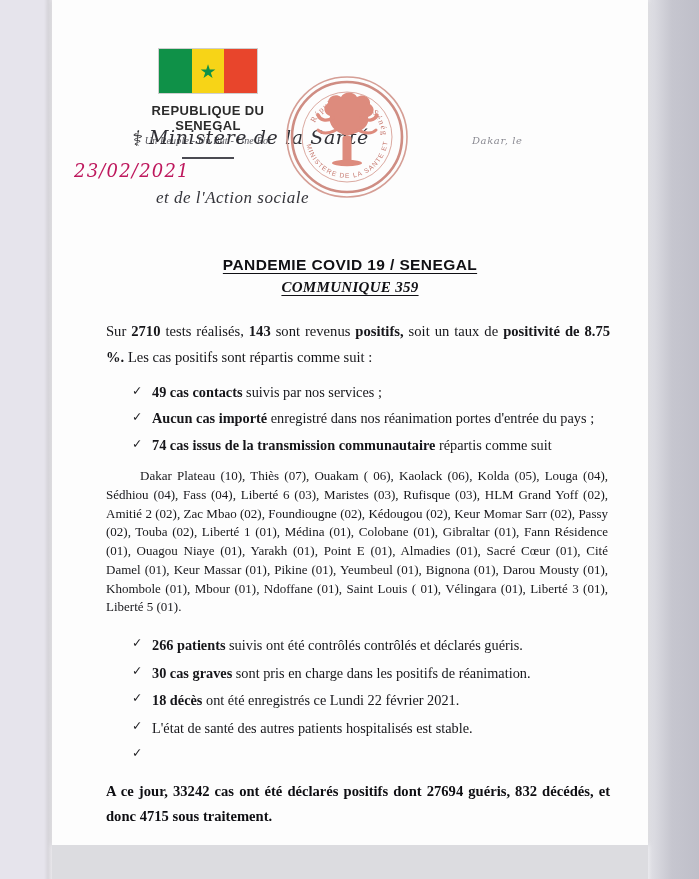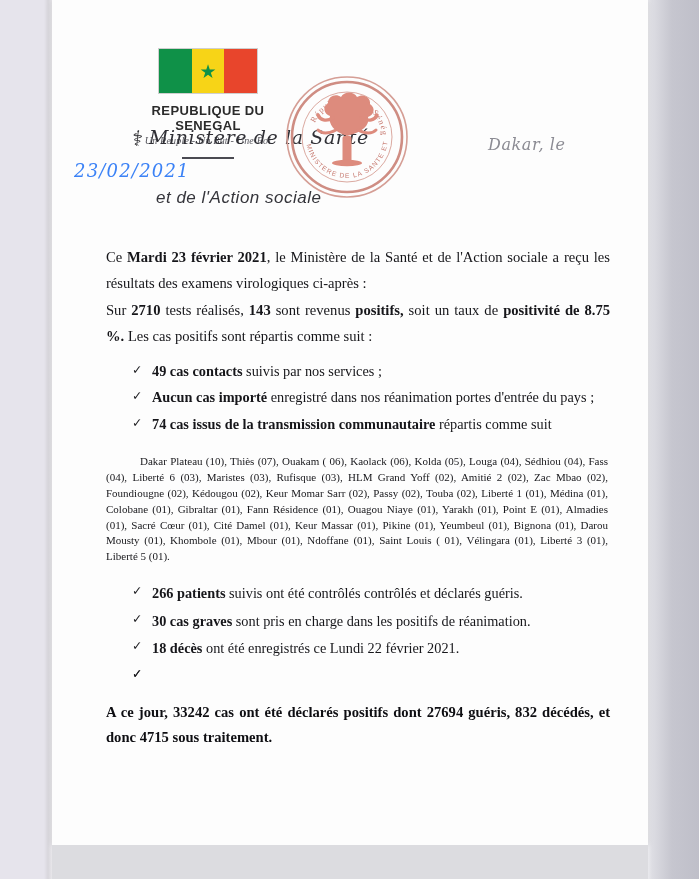--- a/index.html
+++ b/index.html
@@ -115,43 +115,42 @@
     margin-right: 7px;
     vertical-align: -2px;
   }
   .date-script {
     position: absolute;
     left: 22px;
     top: 160px;
     font-family: "DejaVu Serif", serif;
     font-style: italic;
     font-size: 18px;
-    color: #3b82f6;
+    color: #be185d;
     letter-spacing: 1.2px;
   }
   .ministry-line2 {
     position: absolute;
     left: 104px;
     top: 188px;
-    font-family: Liberation Sans, sans-serif;
+    font-family: Liberation Serif, serif;
     font-style: italic;
     font-size: 17px;
     color: #35353b;
     letter-spacing: 0.5px;
   }
   .dakar-le {
     position: absolute;
     left: 420px;
     top: 135px;
     font-family: "DejaVu Serif", serif;
     font-style: italic;
-    font-size: 16px;
+    font-size: 10px;
     color: #8b8b93;
     letter-spacing: 0.6px;
-    margin-left: 16px;
   }
 
   
   .seal {
     position: absolute;
     left: 232px;
     top: 74px;
     width: 126px;
     height: 126px;
   }
@@ -211,25 +210,25 @@
   .check-item .tick {
     position: absolute;
     left: 0;
     top: 0;
     font-size: 12.5px;
     color: #1a1a1e;
   }
   .check-item.empty { height: 22px; }
 
   .locality {
-    font-size: 11px;
+    font-size: 13px;
     line-height: 1.44;
     text-align: justify;
     text-indent: 34px;
-    margin: 17px 0 0 0;
+    margin: 9px 0 0 0;
     padding: 0 2px 0 0;
     color: #17171b;
   }
 
   .checklist-2 { margin-top: 16px; }
   .checklist-2 .check-item { line-height: 1.72; margin-bottom: 3px; }
 
   .summary {
     margin-top: 14px;
     font-size: 14.6px;
@@ -288,26 +287,27 @@
           <path d="M63 62 C 50 58 44 50 46 42 C 40 40 38 33 44 29 C 44 22 52 19 57 23 C 60 17 70 17 73 23 C 79 19 87 23 86 30 C 92 34 90 41 84 43 C 86 51 79 58 63 62 Z"></path>
           <path d="M49 44 C 42 48 36 46 34 41" stroke="#dd8b7d" stroke-width="3.4" fill="none" stroke-linecap="round"></path>
           <path d="M77 44 C 85 48 91 46 93 41" stroke="#dd8b7d" stroke-width="3.4" fill="none" stroke-linecap="round"></path>
           <path d="M52 56 C 44 60 38 60 34 56" stroke="#dd8b7d" stroke-width="3" fill="none" stroke-linecap="round"></path>
           <path d="M74 56 C 82 60 88 60 92 56" stroke="#dd8b7d" stroke-width="3" fill="none" stroke-linecap="round"></path>
           <ellipse cx="63" cy="89" rx="15" ry="3.2"></ellipse>
         </g>
       </svg>
     </div>
 
+    <div class="titles">
+      <div class="title-main">PANDEMIE COVID 19 / SENEGAL</div>
+      <div class="title-sub">COMMUNIQUE 359</div>
+    </div>
 
     <div class="content">
 
-      <p class="para">
-        <span>Ce </span><b>Mardi 23 février 2021</b><span>, le Ministère de la Santé et de l'Action sociale a reçu les résultats des examens virologiques ci-après :</span>
-      </p>
 
       <p class="para">
         <span>Sur </span><b>2710</b><span> tests réalisés, </span><b>143</b><span> sont revenus </span><b>positifs,</b><span> soit un taux de </span><b>positivité de 8.75 %.</b><span> Les cas positifs sont répartis comme suit :</span>
       </p>
 
       <ul class="checklist">
         <li class="check-item">
           <span class="tick">✓</span><b>49 cas contacts</b><span> suivis par nos services ;</span>
         </li>
         <li class="check-item">
@@ -324,21 +324,21 @@
         <li class="check-item">
           <span class="tick">✓</span><b>266 patients</b><span> suivis ont été contrôlés contrôlés et déclarés guéris.</span>
         </li>
         <li class="check-item">
           <span class="tick">✓</span><b>30 cas graves</b><span> sont pris en charge dans les positifs de réanimation.</span>
         </li>
         <li class="check-item">
           <span class="tick">✓</span><b> 18 décès</b><span> ont été enregistrés ce Lundi 22 février 2021.</span>
         </li>
         <li class="check-item">
-          <span class="tick">✓</span>
+          <span class="tick">✓</span><span>L'état de santé des autres patients hospitalisés est stable.</span>
         </li>
         <li class="check-item empty">
           <span class="tick">✓</span><span></span>
         </li>
       </ul>
 
       <p class="summary">A ce jour, 33242 cas ont été déclarés positifs dont 27694 guéris, 832 décédés, et donc 4715  sous traitement.</p>
 
     </div>
   </div>

